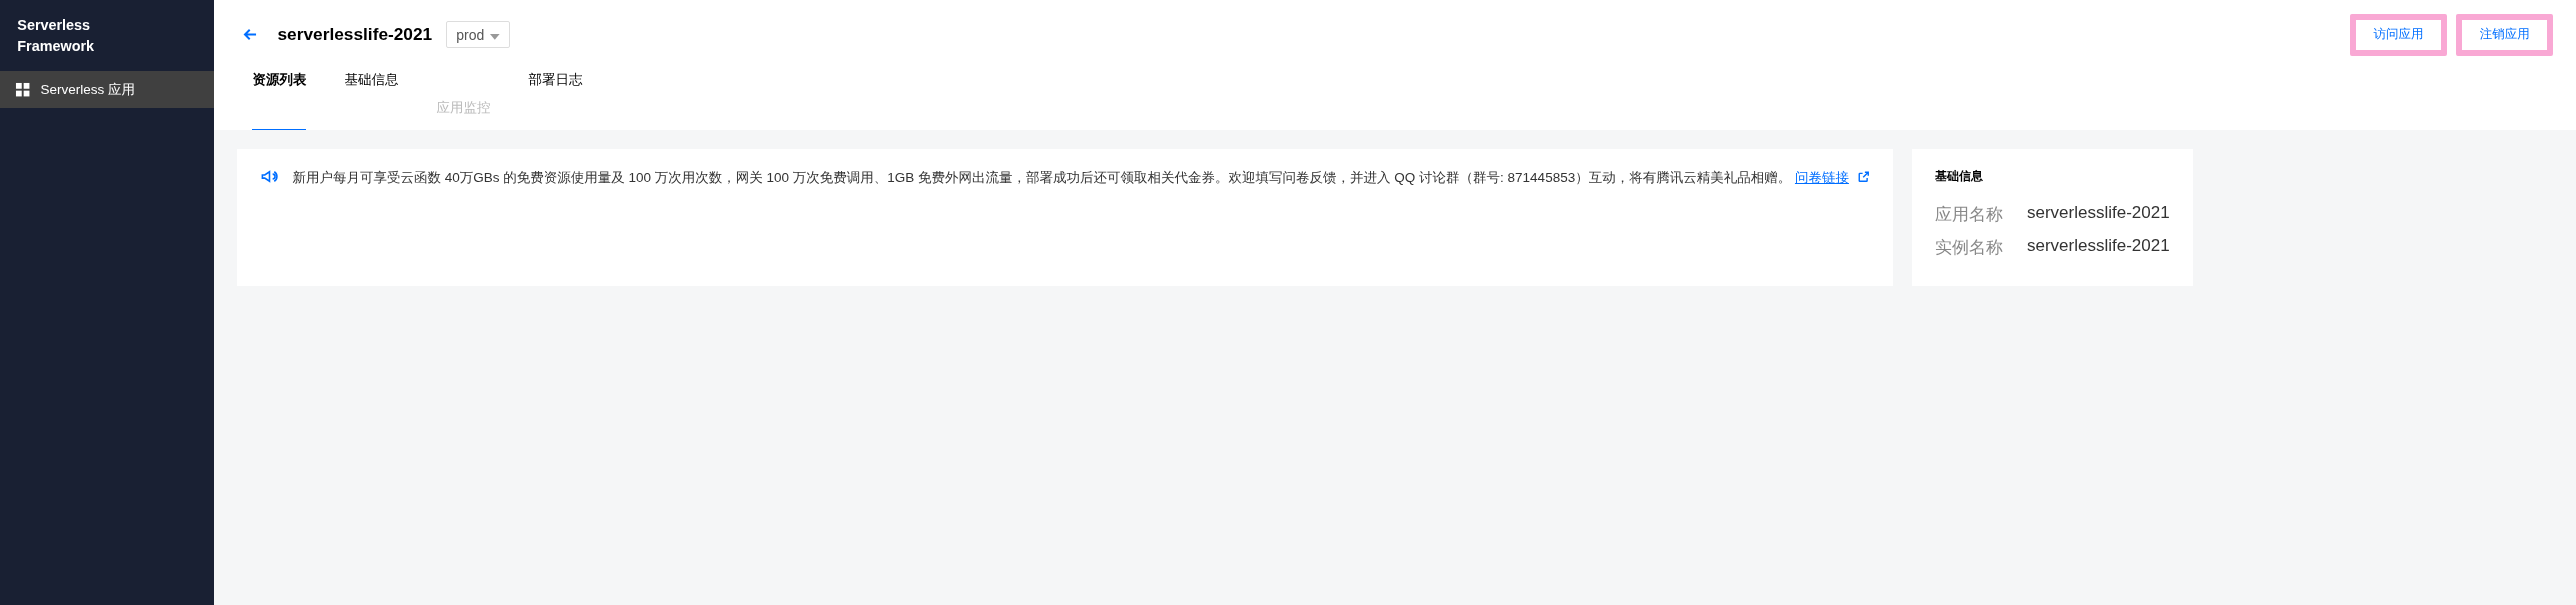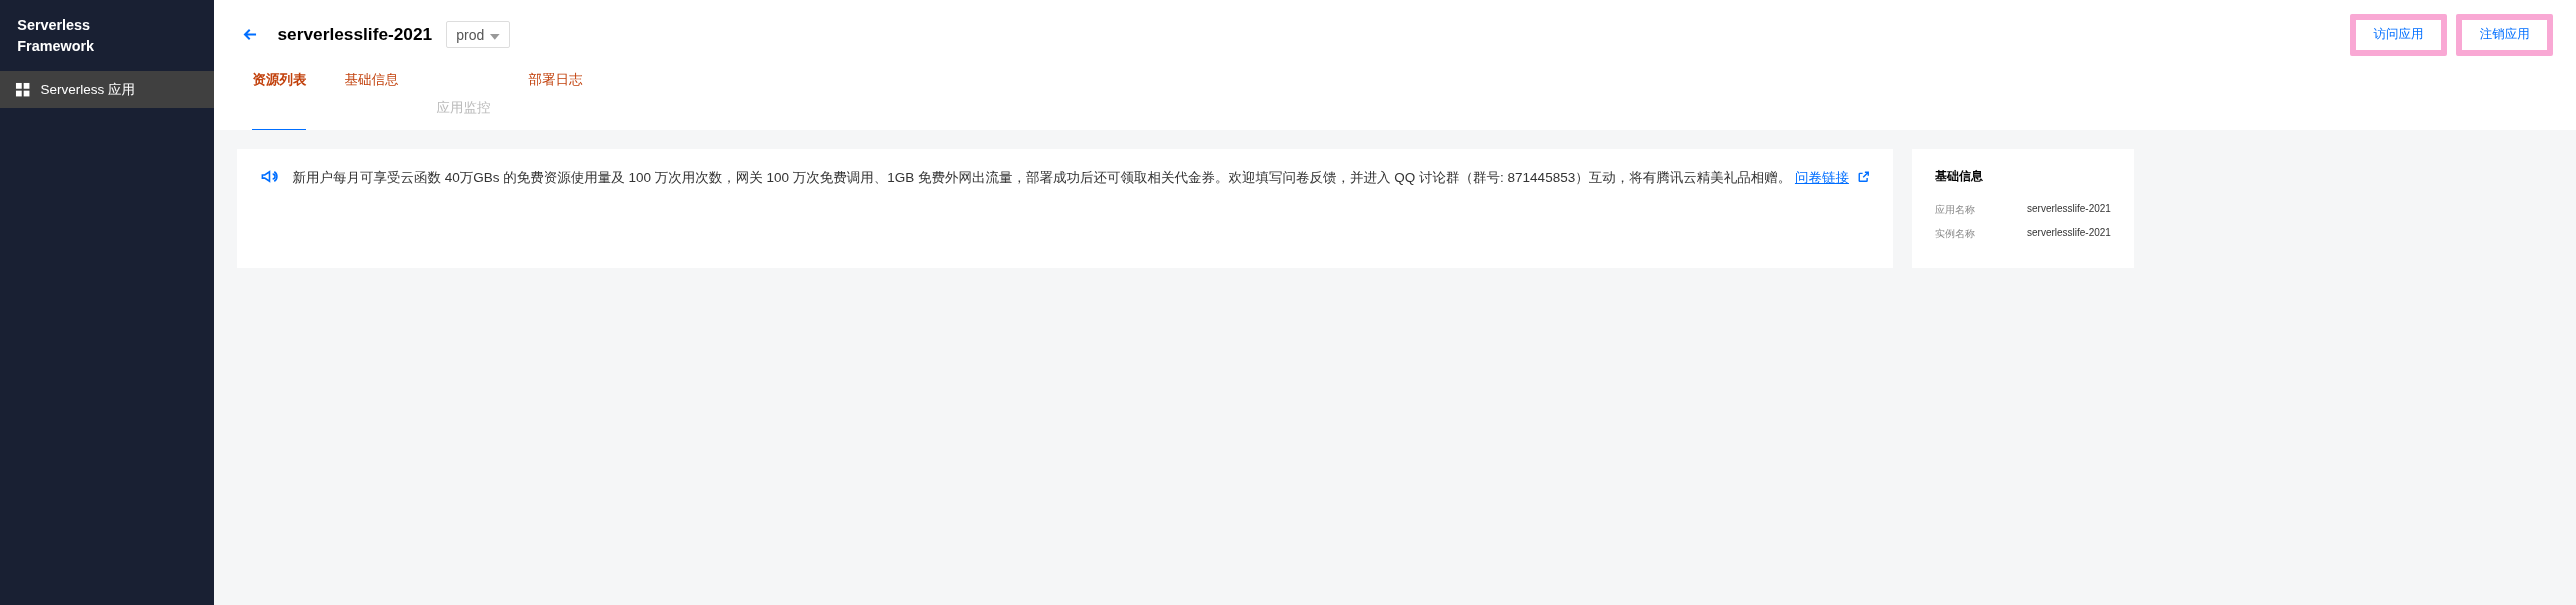--- a/index.html
+++ b/index.html
@@ -104,21 +104,21 @@
     }
     .tabs {
       display: flex;
       gap: 38px;
       margin-top: 15.4px;
       padding-left: 15.4px;
     }
     .tab {
       padding: 0 0 11.5px 0;
       font-size: 13.5px;
-      color: #c2410c;
+      color: #000000;
       cursor: pointer;
       border-bottom: 1.9px solid transparent;
     }
     .tab.active {
       border-bottom-color: #006eff;
       font-weight: 600;
     }
     .tab.disabled {
       color: #bbb;
       cursor: default;
@@ -173,21 +173,21 @@
     }
     .card-title {
       font-size: 12px;
       font-weight: 600;
       margin-bottom: 13.5px;
       color: #000;
     }
     .info-row {
       display: flex;
       padding: 4.8px 0;
-      font-size: 10px;
+      font-size: 17px;
     }
     .info-label {
       width: 92px;
       color: #888;
       flex-shrink: 0;
     }
     .info-value {
       color: #333;
     }
     .info-value.link-value {

